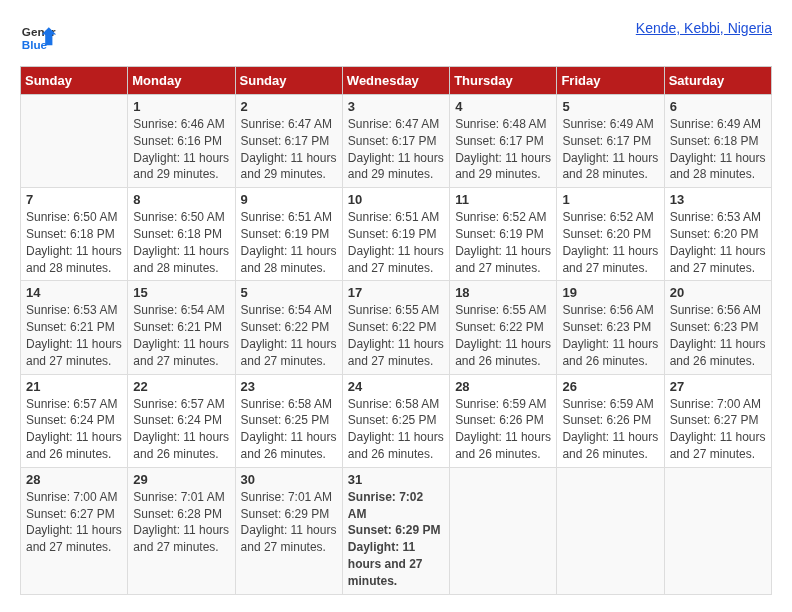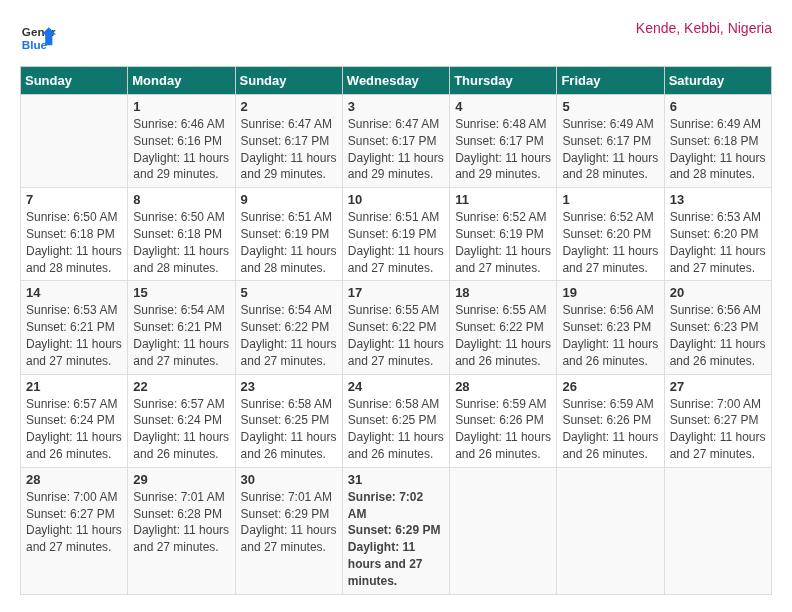--- a/index.html
+++ b/index.html
@@ -28,29 +28,30 @@
     .title-area {
       text-align: right;
     }
     .month-title {
       font-size: 32px;
       font-weight: bold;
       color: #333;
     }
     .location {
       font-size: 14px;
-      color: #be185d;
+      color: #1d4ed8;
+      text-decoration: underline;
     }
     table {
       width: 100%;
       border-collapse: collapse;
       font-size: 11px;
     }
     thead tr {
-      background-color: #0f766e;
+      background-color: #b91c1c;
       color: #fff;
     }
     thead th {
       padding: 6px 4px;
       text-align: left;
       font-size: 13px;
       font-weight: bold;
       border: 1px solid #ccc;
     }
     tbody tr {

